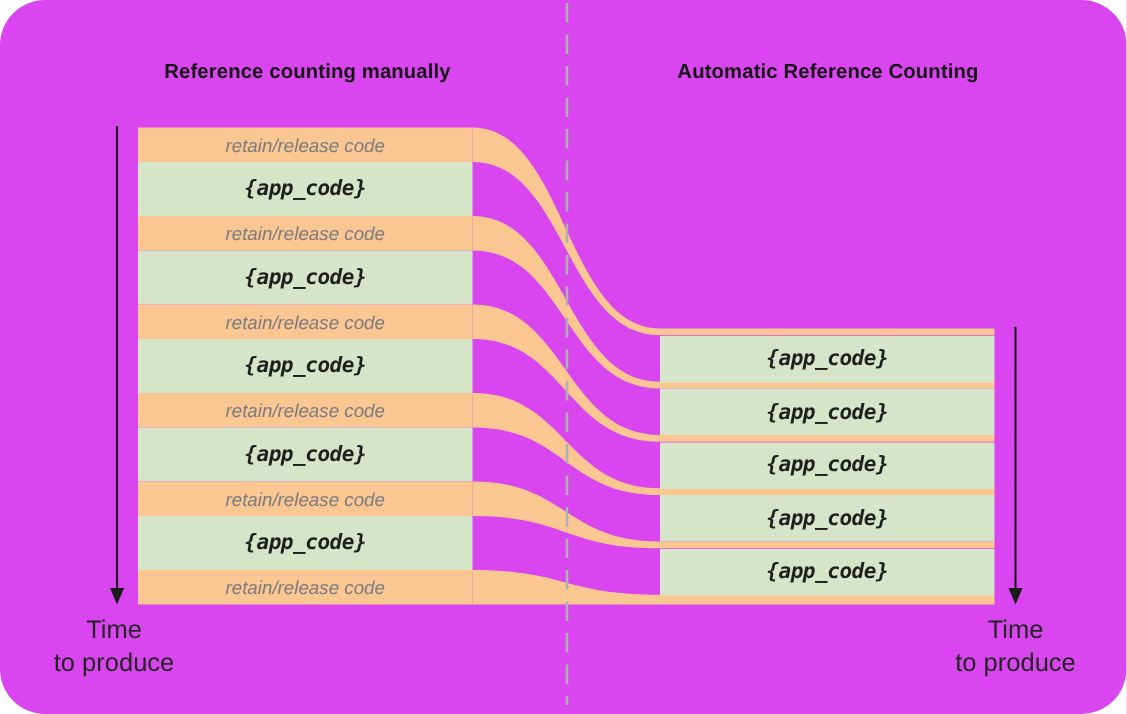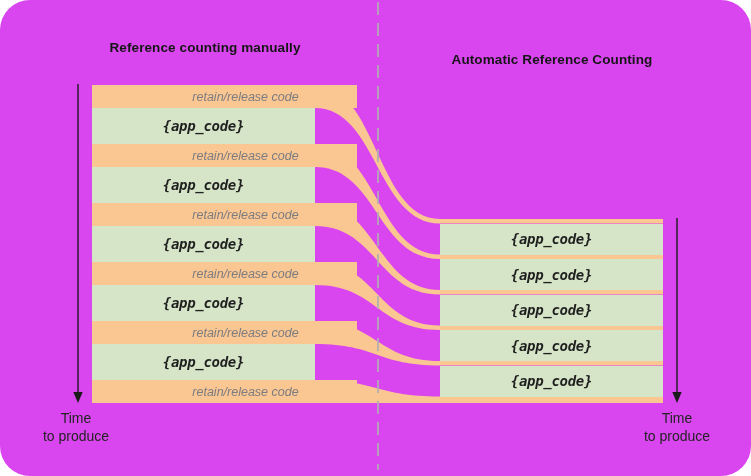--- a/index.html
+++ b/index.html
@@ -15,32 +15,32 @@
   .arrow-head{fill:var(--arrow);}
   .section-title{
     position:absolute;z-index:3;text-align:center;
     font-weight:bold;font-size:13.5px;color:#161616;letter-spacing:.1px;
   }
   .band{
     position:absolute;z-index:2;left:92px;width:223px;
     display:flex;align-items:center;justify-content:center;
   }
   .band.right{left:440px;}
-  .band.orange{background:var(--orange);padding-left:42px;}
+  .band.orange{background:var(--orange);}
   .band.green{background:var(--green);font-weight:bold;}
   .retain-label{
     font-style:italic;font-size:12.5px;color:var(--retain_text);
   }
   .app-label{
     font-style:italic;font-size:14px;color:var(--app_text);
     font-family:"DejaVu Sans Mono",monospace;letter-spacing:-0.3px;
   }
   .time-label{
     position:absolute;z-index:3;width:120px;text-align:center;
-    font-size:14px;color:#242424;line-height:1.32;
+    font-size:17px;color:#242424;line-height:1.32;
   }
 </style>
 </head>
 <body>
 
 <div class="canvas">
 
   <svg class="layer" width="751" height="476" viewBox="0 0 751 476">
 
     <g>
@@ -59,21 +59,21 @@
       <polygon class="arrow-head" points="73.3,392 82.7,392 78,403"></polygon>
     </g>
 
     <g>
       <line class="arrow-line" x1="677" y1="218" x2="677" y2="393"></line>
       <polygon class="arrow-head" points="672.3,392 681.7,392 677,403"></polygon>
     </g>
   </svg>
 
   <div class="section-title" style="left:60px;top:40px;width:290px;">Reference counting manually</div>
-  <div class="section-title" style="left:438px;top:52px;width:228px;">Automatic Reference Counting</div>
+  <div class="section-title" style="left:438px;top:40px;width:228px;">Automatic Reference Counting</div>
 
   <div class="band orange" style="top:85px;height:23px;">
     <span class="retain-label">retain/release code</span>
     </div>
   <div class="band green" style="top:108px;height:36px;">
     <span class="app-label">{app_code}</span>
     </div>
   <div class="band orange" style="top:144px;height:23px;">
     <span class="retain-label">retain/release code</span>
     </div>

